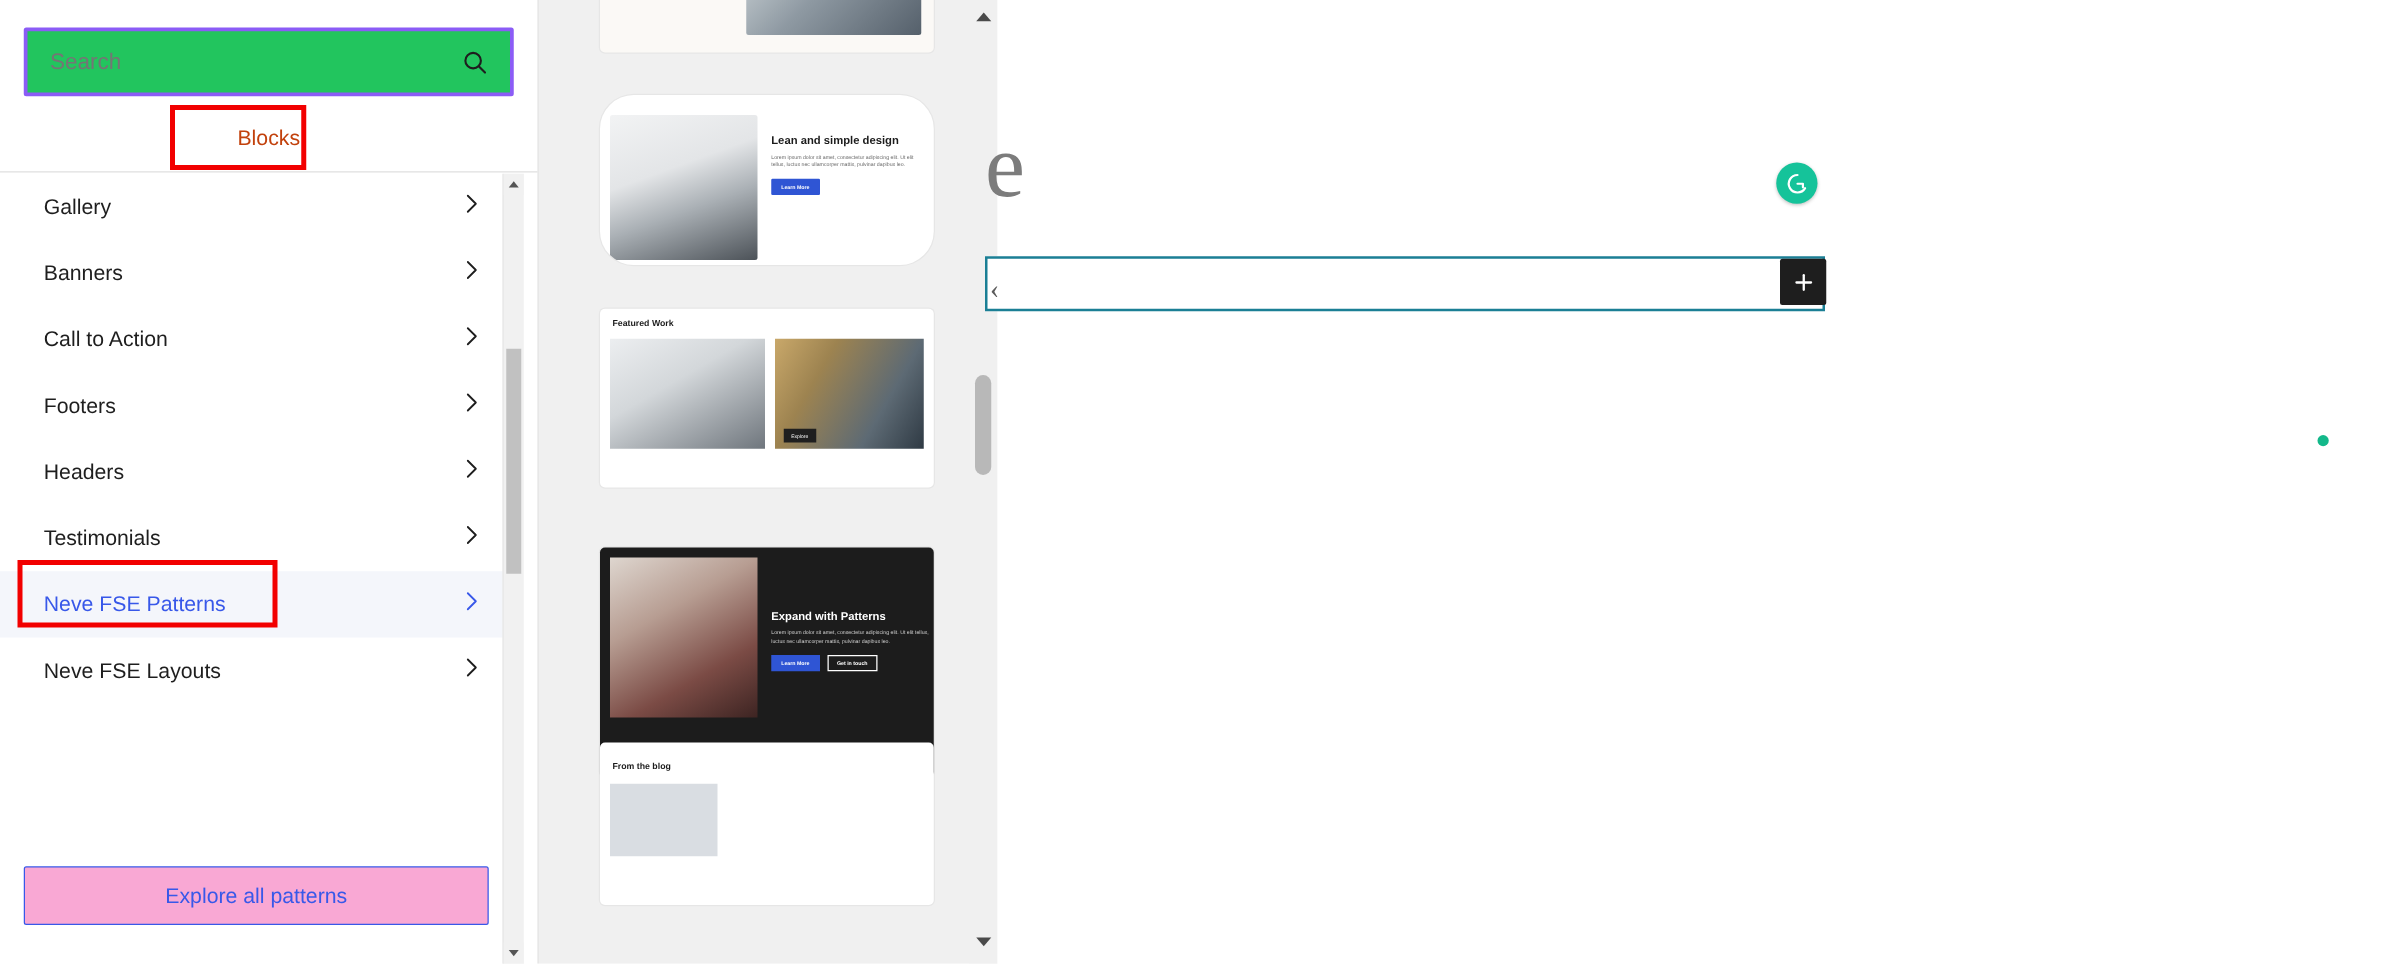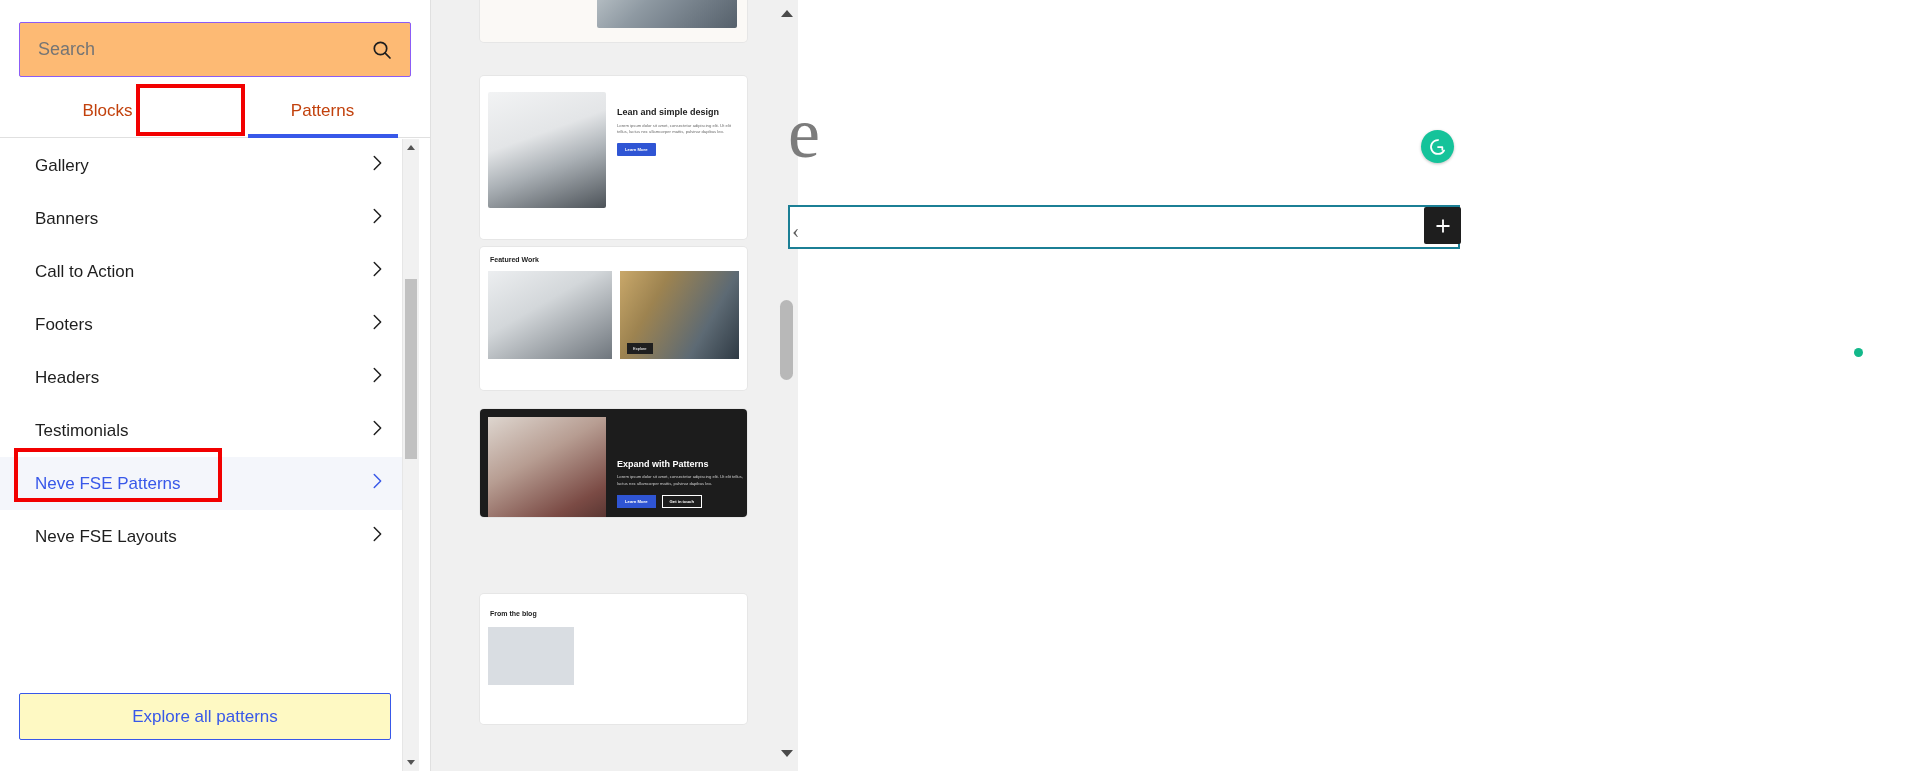--- a/index.html
+++ b/index.html
@@ -11,22 +11,22 @@
   }
 
   
   #inserter{
     position:absolute;left:0;top:0;width:431px;height:771px;
     background:#fff;border-right:1px solid #e0e0e0;box-sizing:border-box;
     z-index:40;
   }
   #search-row{position:absolute;left:19px;top:22px;width:392px;height:55px;}
   #search-field{
-    width:100%;height:100%;box-sizing:border-box;background:#fdba74;
-    border:1px solid #8b5cf6;border-radius:2px;
+    width:100%;height:100%;box-sizing:border-box;background:#22c55e;
+    border:3px solid #8b5cf6;border-radius:2px;
     display:flex;align-items:center;padding:0 16px;
   }
   #search-input{
     flex:1;border:0;background:transparent;outline:none;
     font-family:"Liberation Sans", sans-serif;font-size:18px;color:#1e1e1e;
   }
   #search-input::placeholder{color:#757575;}
   .search-icon{width:24px;height:24px;flex:0 0 24px;}
 
   
@@ -58,21 +58,21 @@
     border:0;width:100%;text-align:right;
     font-family:"Liberation Sans", sans-serif;
   }
   .cat-row.selected{background:#f4f6fb;color:#3858e9;}
   .cat-row .chev{flex:0 0 auto;display:block;}
   .cat-label{white-space:nowrap;}
 
   #explore-wrap{position:absolute;left:19px;top:693px;width:372px;}
   #explore-btn{
     width:100%;height:47px;box-sizing:border-box;
-    border:1px solid #3858e9;border-radius:2px;background:#fef9c3;
+    border:1px solid #3858e9;border-radius:2px;background:#f9a8d4;
     color:#3858e9;font-size:17px;cursor:pointer;
     font-family:"Liberation Sans", sans-serif;
   }
 
   
   #inserter-sb{
     position:absolute;right:11px;top:139px;width:16px;height:632px;
     background:#f1f1f1;border-left:1px solid #e6e6e6;
   }
   #inserter-sb .sb-arrow{
@@ -100,21 +100,21 @@
     box-shadow:0 0 0 1px rgba(0,0,0,.04);
   }
 
   
   #pcard0{top:-62px;height:104px;background:#fbf9f6;}
   #pcard0 .thumbimg{
     position:absolute;right:10px;top:20px;width:140px;height:70px;border-radius:2px;
   }
 
   
-  #pcard1{top:76px;height:163px;}
+  #pcard1{top:76px;height:136px;border-radius:27px;}
   .c1-img{
     position:absolute;left:8px;top:16px;width:118px;height:116px;border-radius:2px;
   }
   .c1-body{position:absolute;left:137px;top:31px;width:122px;}
   .c1-title{font-size:9px;font-weight:bold;color:#1c1c1c;line-height:1.2;}
   .c1-text{font-size:4.2px;color:#6a6a6a;line-height:1.55;margin-top:5px;}
   .c1-btn{
     margin-top:7px;display:inline-block;background:#2f55d4;color:#fff;
     font-size:4.2px;font-weight:bold;padding:4px 8px;border-radius:1px;
   }
@@ -123,21 +123,21 @@
   #pcard2{top:247px;height:143px;}
   .c2-title{position:absolute;left:10px;top:9px;font-size:7px;font-weight:bold;color:#1c1c1c;}
   .c2-imgA{position:absolute;left:8px;top:24px;width:124px;height:88px;}
   .c2-imgB{position:absolute;left:140px;top:24px;width:119px;height:88px;}
   .c2-btn{
     position:absolute;left:147px;top:96px;background:#1f1f1f;color:#fff;
     font-size:4px;padding:3px 6px;
   }
 
   
-  #pcard3{top:409px;height:108px;background:#1c1c1c;}
+  #pcard3{top:438px;height:183px;background:#1c1c1c;}
   .c3-img{position:absolute;left:8px;top:8px;width:118px;height:128px;}
   .c3-body{position:absolute;left:137px;top:50px;width:126px;}
   .c3-title{font-size:9px;font-weight:bold;color:#fff;}
   .c3-text{font-size:4.2px;color:#cfcfcf;line-height:1.55;margin-top:5px;}
   .c3-btnrow{margin-top:8px;display:flex;gap:6px;}
   .c3-btn1{background:#2f55d4;color:#fff;font-size:4.2px;font-weight:bold;padding:4px 8px;}
   .c3-btn2{background:transparent;color:#fff;border:1px solid #fff;font-size:4.2px;font-weight:bold;padding:3px 7px;}
 
   
   #pcard4{top:594px;height:130px;}
@@ -203,21 +203,20 @@
         <svg viewBox="0 0 24 24" width="24" height="24" aria-hidden="true">
           <circle cx="10.5" cy="10.5" r="6.2" fill="none" stroke="#1e1e1e" stroke-width="1.7"></circle>
           <line x1="15.2" y1="15.2" x2="20" y2="20" stroke="#1e1e1e" stroke-width="1.7" stroke-linecap="round"></line>
         </svg>
       </span>
     </div>
   </div>
 
   <div id="tabs">
     <button class="tab">Blocks</button>
-    <button class="tab active">Patterns</button>
   </div>
 
   <div id="cat-scroll">
     <button class="cat-row">
       <span class="cat-label">Gallery</span>
       <span class="chev">
         <svg viewBox="0 0 24 24" width="22" height="22">
             <polyline points="9,5 16,12 9,19" fill="none" stroke="#1e1e1e" stroke-width="1.6" stroke-linecap="round" stroke-linejoin="round"></polyline>
           </svg>
       </span>

